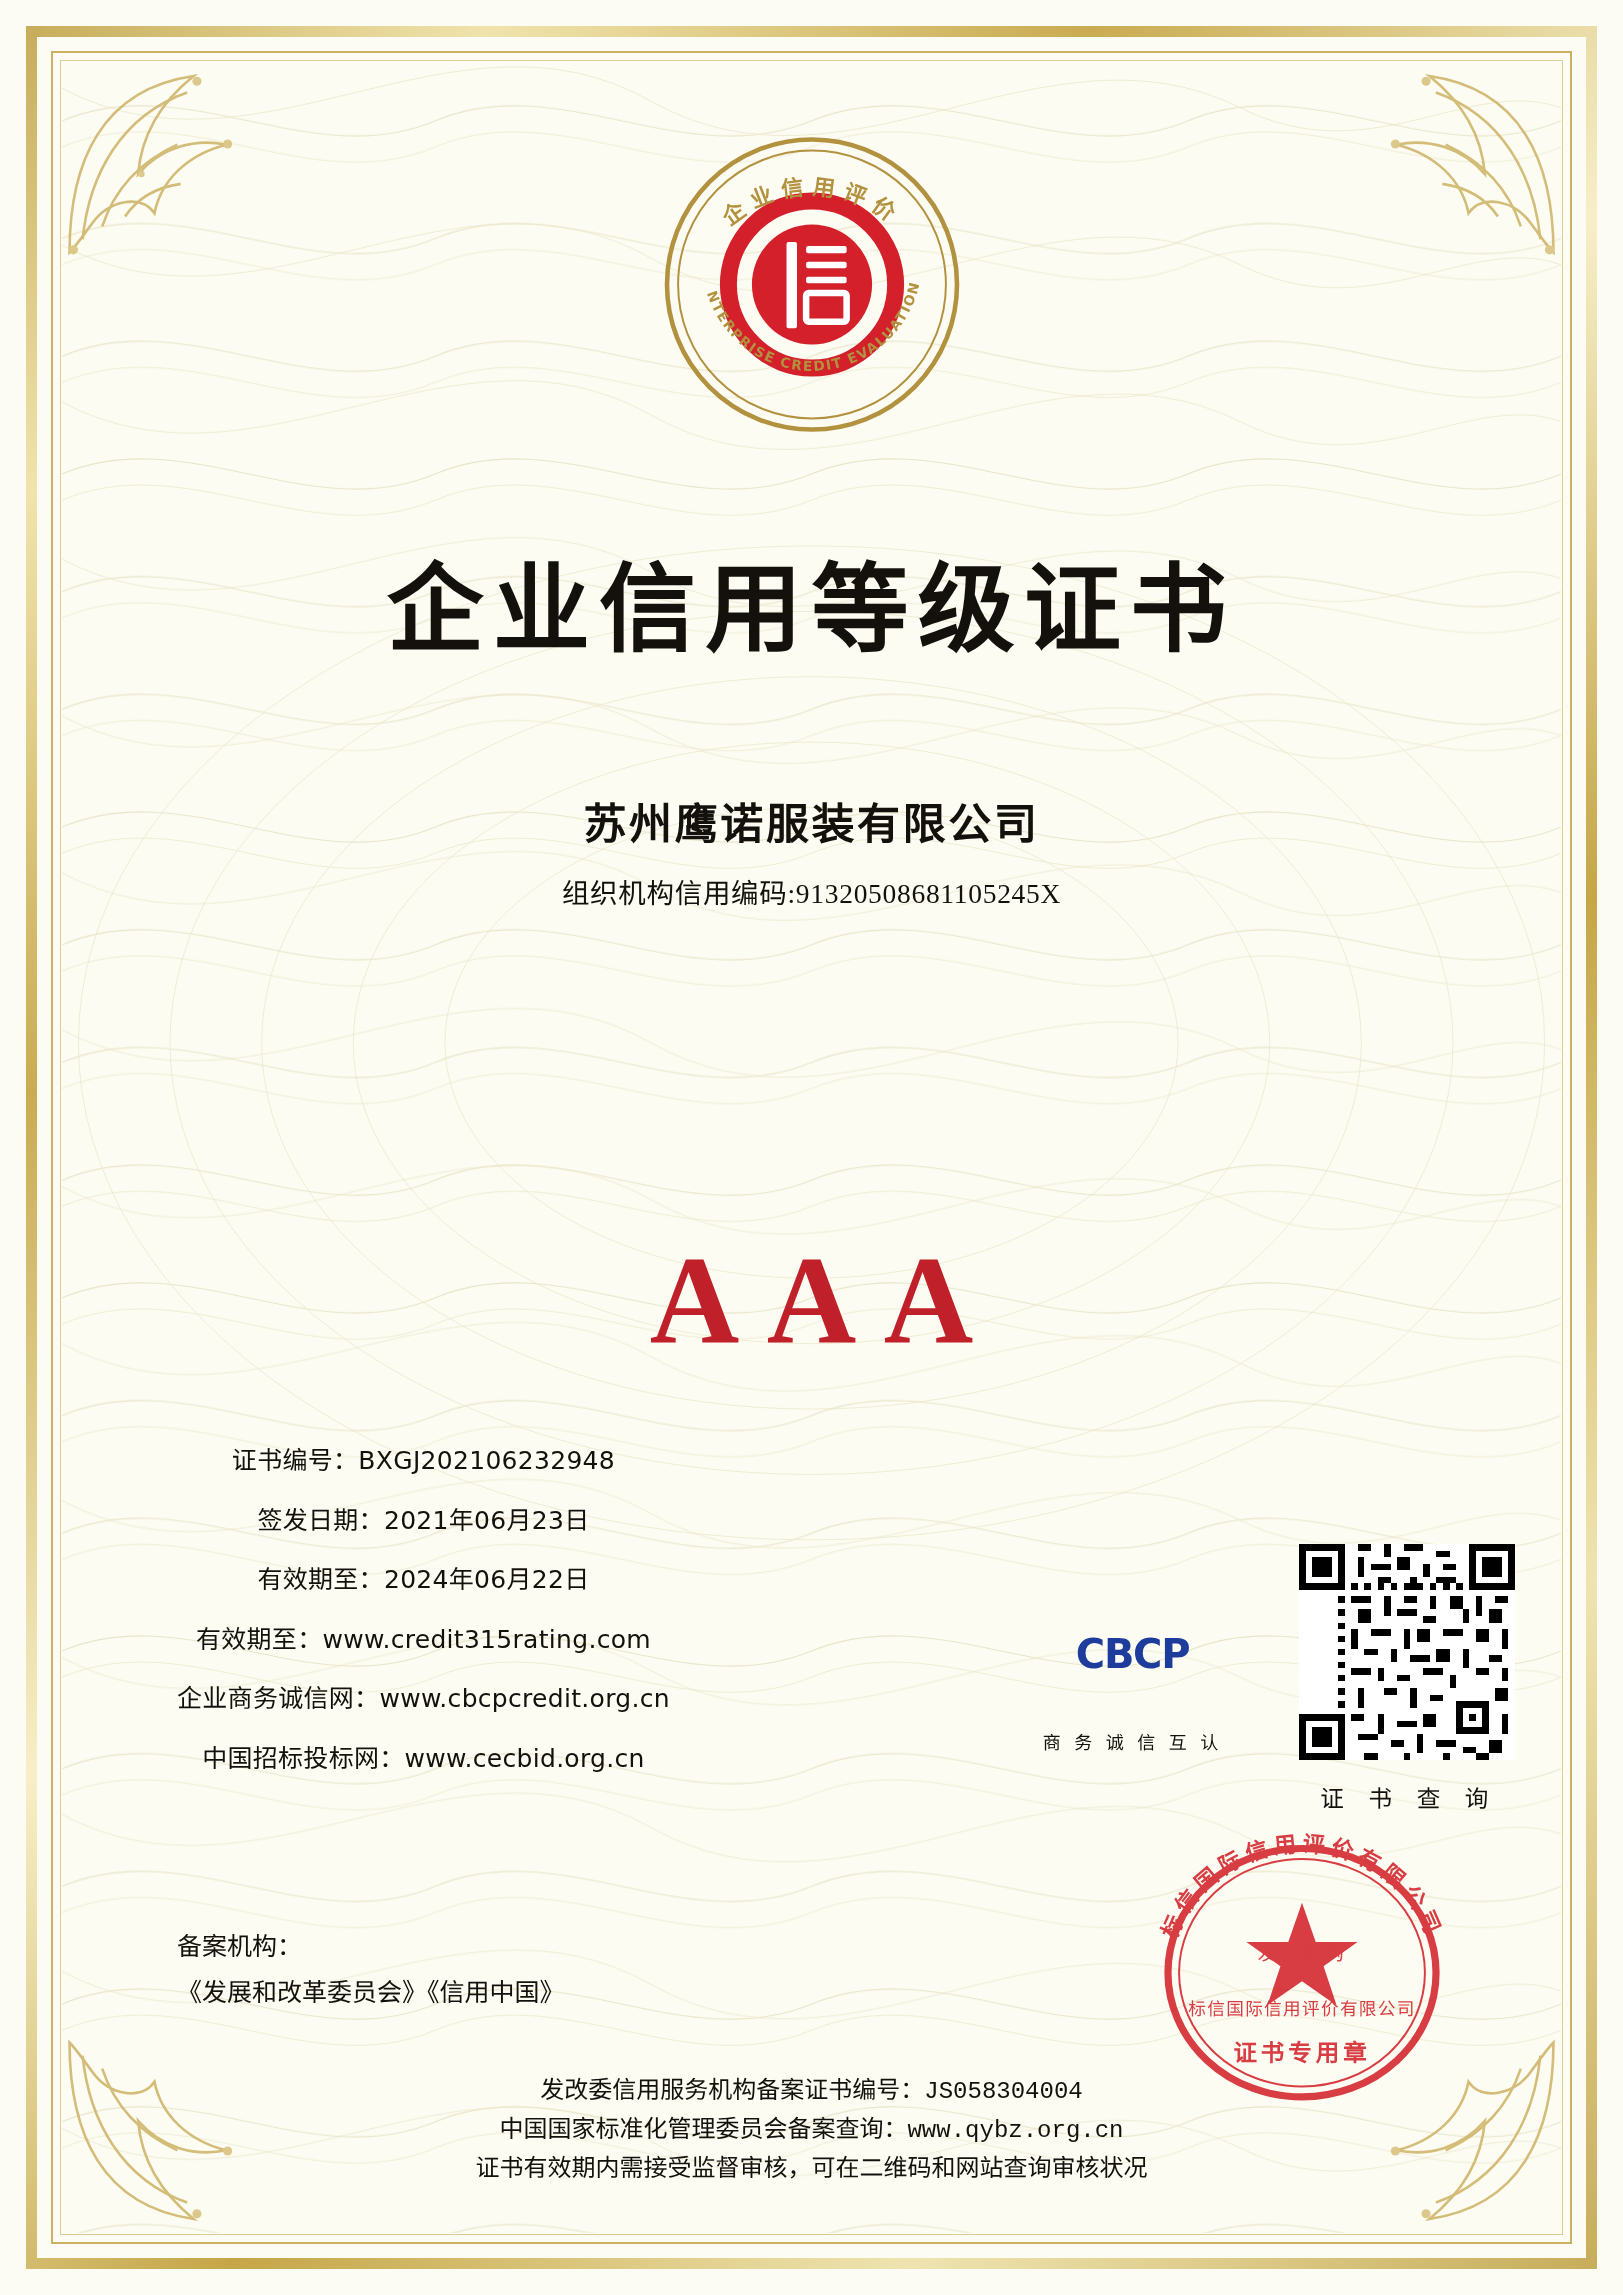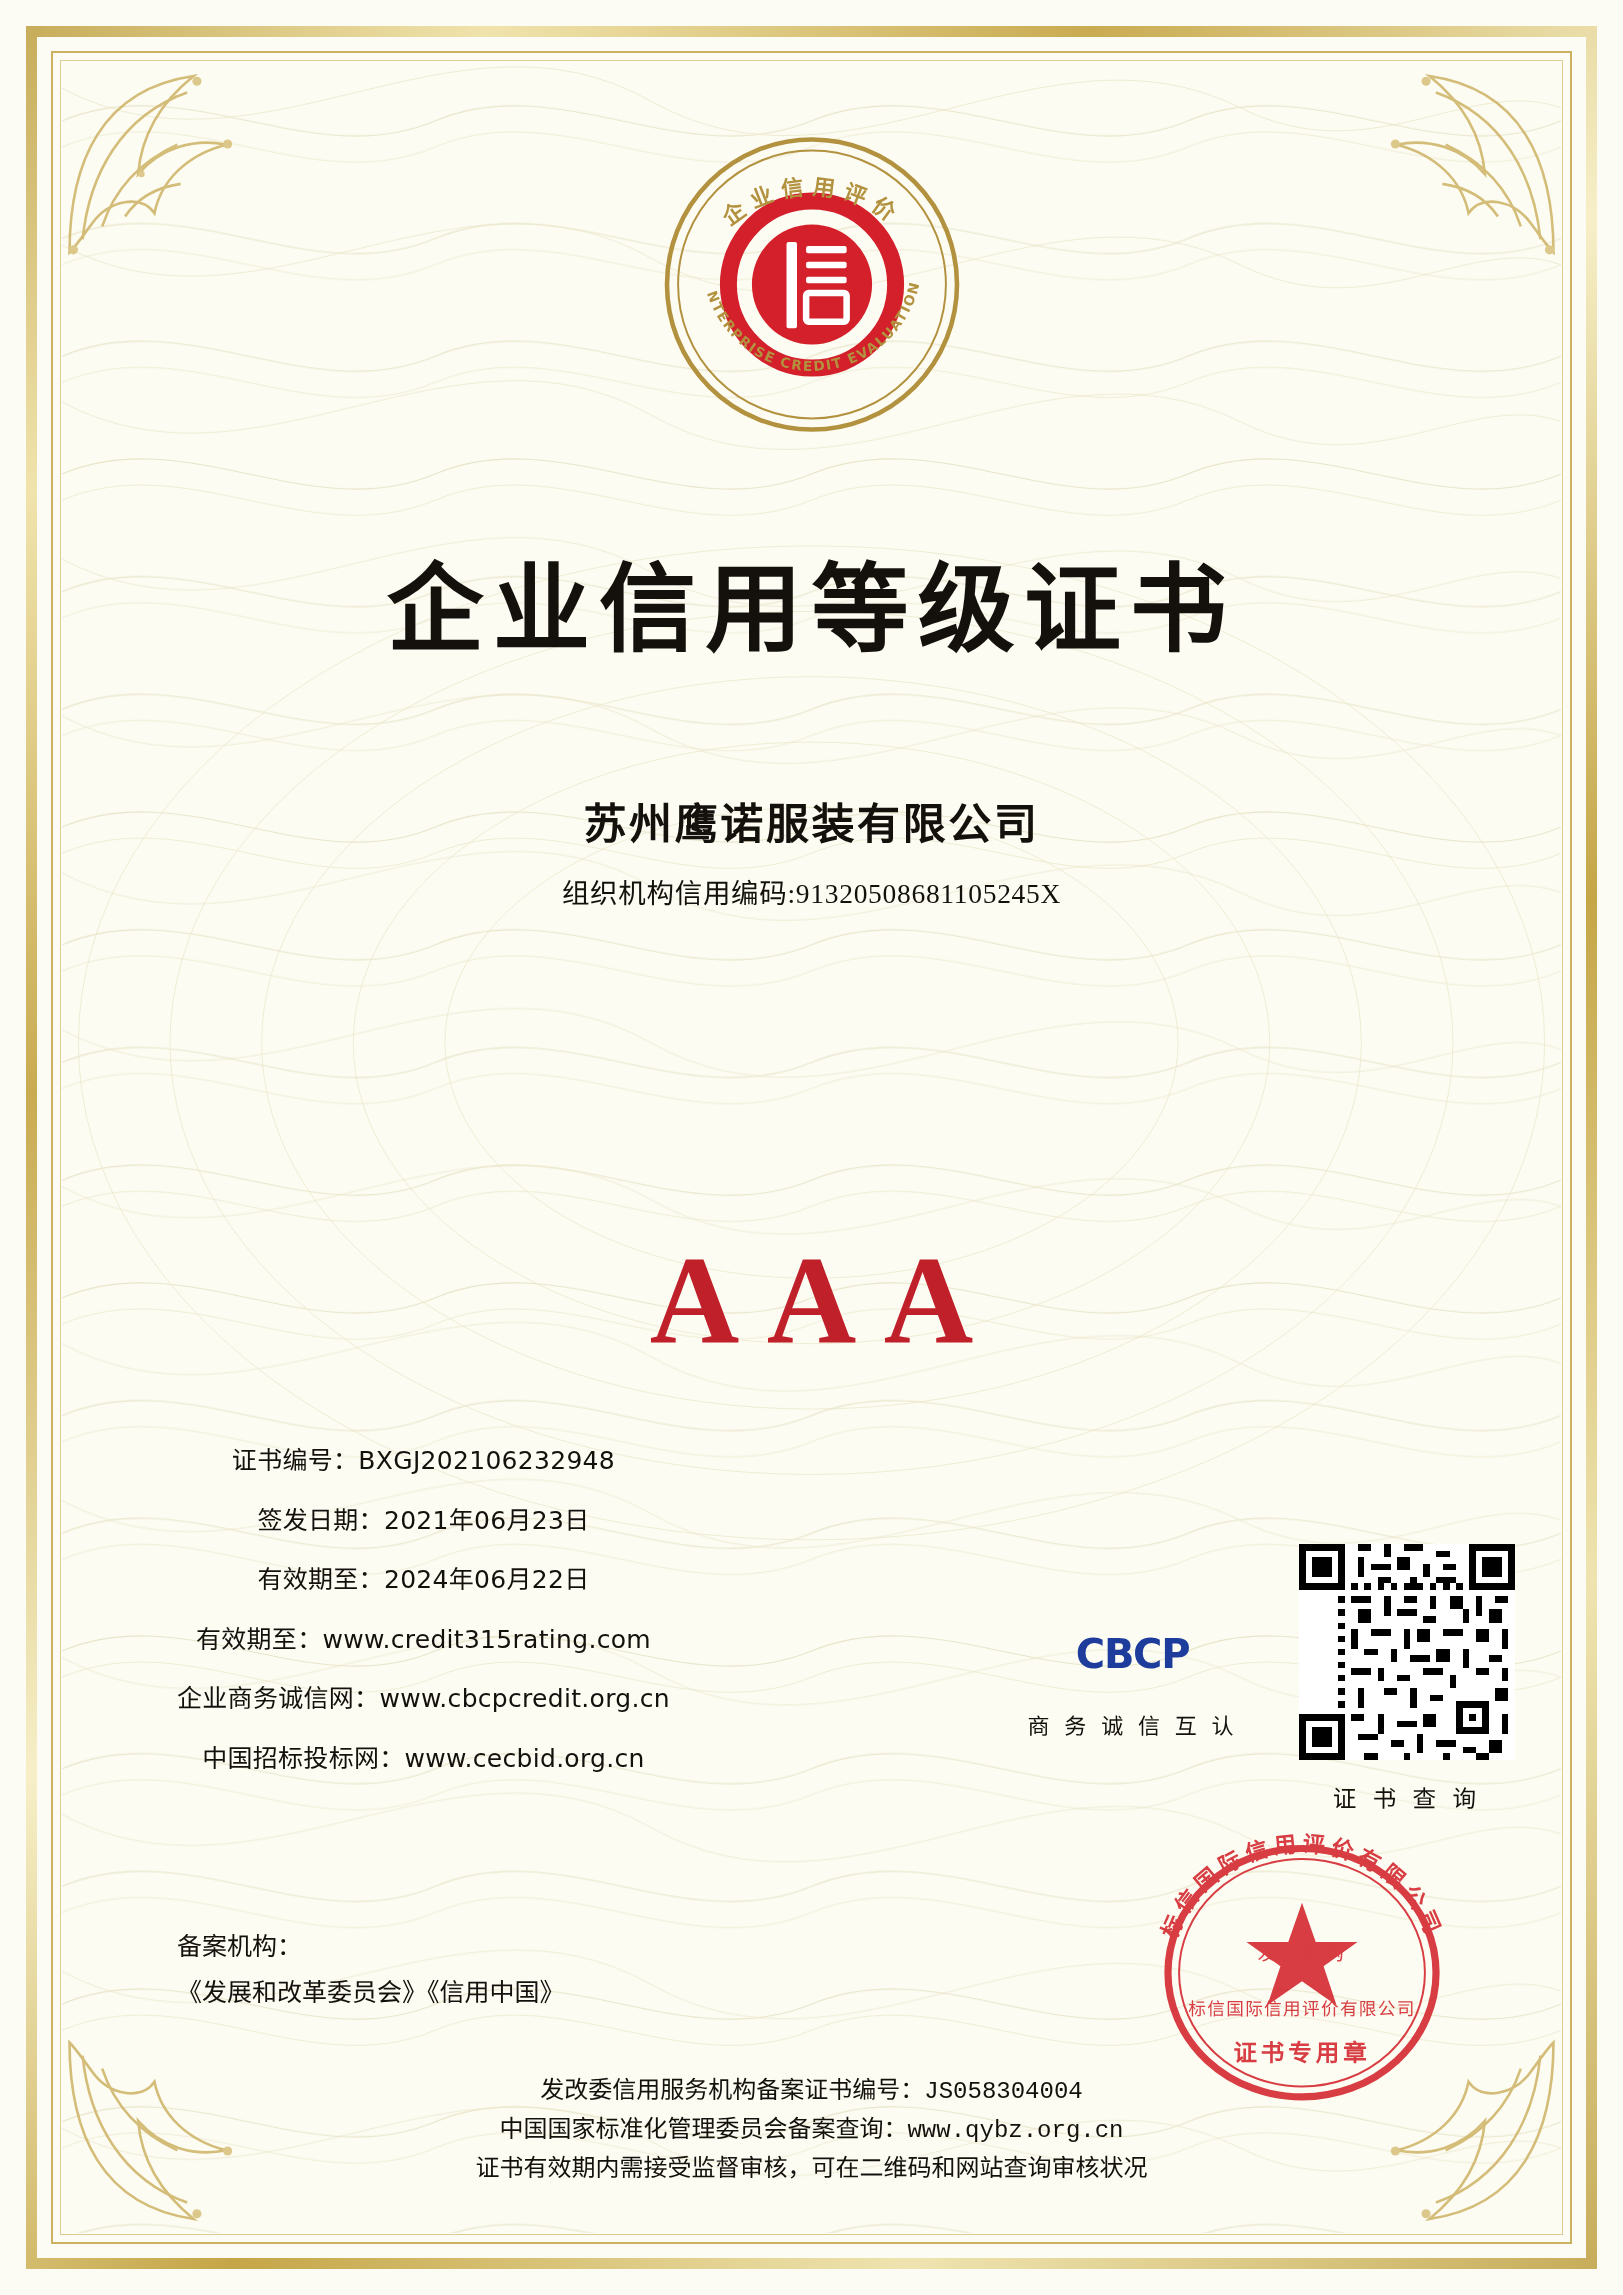--- a/index.html
+++ b/index.html
@@ -172,41 +172,41 @@
   .cbcp-logo {
     font-family: "DejaVu Sans", "Liberation Sans", sans-serif;
     font-weight: bold;
     font-size: 40px;
     color: #1d3c9b;
     letter-spacing: -1.3px;
     line-height: 1;
     margin-top: 31px;
   }
   .cbcp-caption {
-    margin-top: 34px;
+    margin-top: 54px;
     font-family: "DejaVu Sans", "Liberation Sans", sans-serif;
-    font-size: 22px;
+    font-size: 18px;
     letter-spacing: 3.9px;
     color: #14110d;
   }
   .qr-block {
     position: absolute;
     top: 1465px;
     left: 1197px;
     width: 236px;
     text-align: center;
   }
   .qr {
     width: 216px; height: 216px;
     margin: 0 auto;
   }
   .qr svg { width: 100%; height: 100%; display:block; }
   .qr-caption {
     margin-top: 19.6px;
-    font-family: Liberation Serif, serif;
+    font-family: Liberation Mono, monospace;
     font-size: 23.6px;
     letter-spacing: 5.2px;
     color: #14110d;
   }
 
   
   .filing {
     position: absolute;
     top: 1845px;
     left: 85px;

